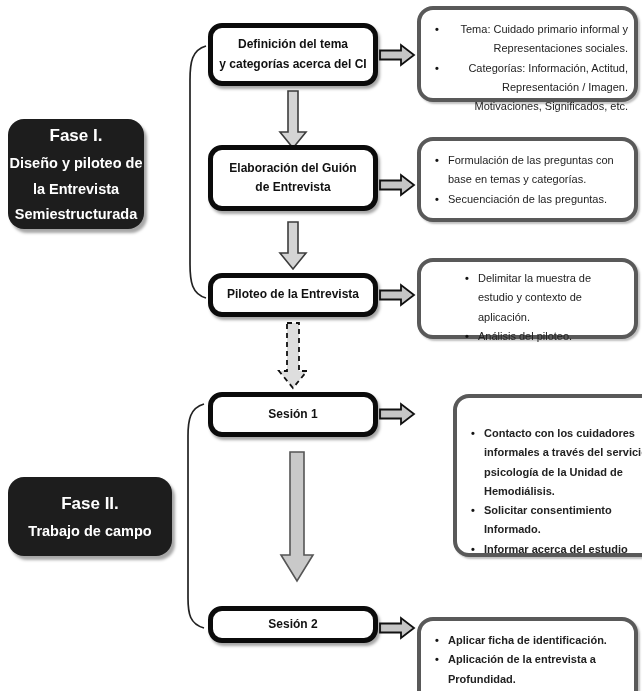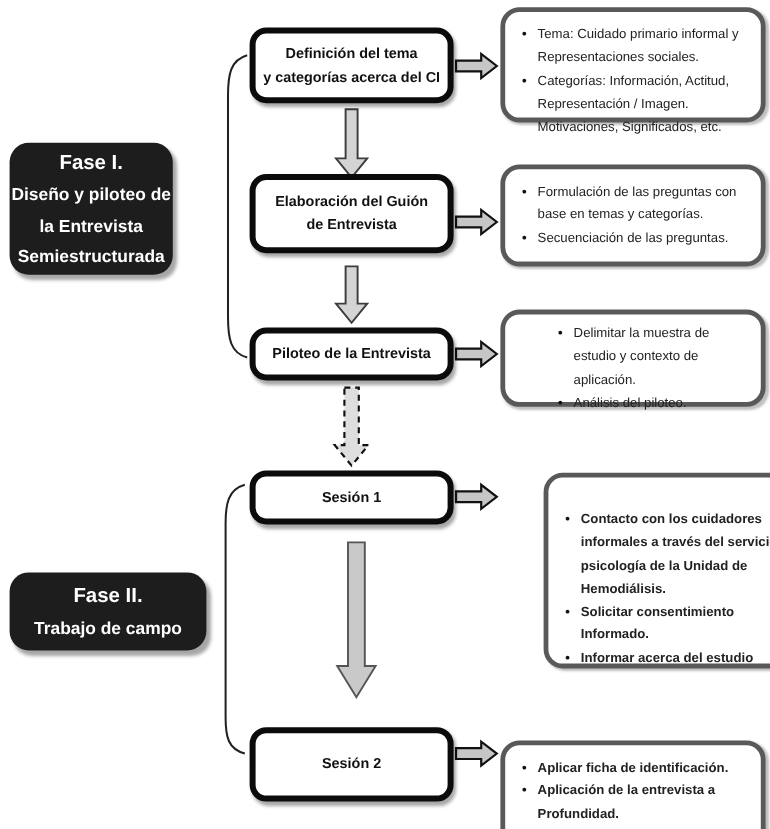--- a/index.html
+++ b/index.html
@@ -11,43 +11,43 @@
 
   
   .phase{
     position:absolute;z-index:2;background:#1d1d1d;color:#ffffff;border-radius:16px;
     display:flex;flex-direction:column;justify-content:center;align-items:center;
     text-align:center;box-shadow:3px 4px 3px rgba(0,0,0,.35);
   }
   .phase .ph-title{font-size:17px;font-weight:bold;line-height:1.8;}
   .phase .ph-line{font-size:14.5px;font-weight:bold;line-height:1.75;}
   #phase1{left:8px;top:119px;width:136px;height:110px;}
-  #phase2{left:8px;top:477px;width:164px;height:65px;}
+  #phase2{left:8px;top:477px;width:164px;height:79px;}
 
   
   .flowbox{
     position:absolute;z-index:2;left:208px;width:170px;background:#ffffff;
     border:5px solid #0b0b0b;border-radius:14px;box-sizing:border-box;
     display:flex;flex-direction:column;justify-content:center;align-items:center;
     text-align:center;box-shadow:2px 3px 3px rgba(0,0,0,.35);
   }
   .flowbox .fb-line{font-size:12px;font-weight:bold;line-height:1.6;color:#111;}
   #fb1{top:23px;height:63px;}
   #fb2{top:145px;height:66px;}
   #fb3{top:273px;height:44px;}
   #fb4{top:392px;height:45px;}
-  #fb5{top:606px;height:62px;}
+  #fb5{top:606px;height:37px;}
 
   
   .callout{
     position:absolute;z-index:2;left:417px;width:221px;background:#ffffff;
     border:4px solid #595959;border-radius:16px;box-sizing:border-box;
     box-shadow:2px 2px 2px rgba(0,0,0,.25);
   }
-  #co1{top:6px;height:96px;}
+  #co1{top:6px;height:96px;text-align:right;}
   #co2{top:137px;height:85px;}
   #co3{top:258px;height:81px;}
   #co4{top:394px;height:163px;margin-left:36px;}
   #co5{top:597px;height:89px;margin-top:20px;}
   .callout ul{list-style:none;margin:0;padding:10px 6px 6px 12px;}
   #co1 ul{padding-top:10px;}
   #co3 ul{padding-top:7px;padding-left:42px;}
   #co4 ul{padding-top:26px;}
   .callout li{
     position:relative;padding-left:15px;font-size:11px;line-height:1.75;color:#222;

